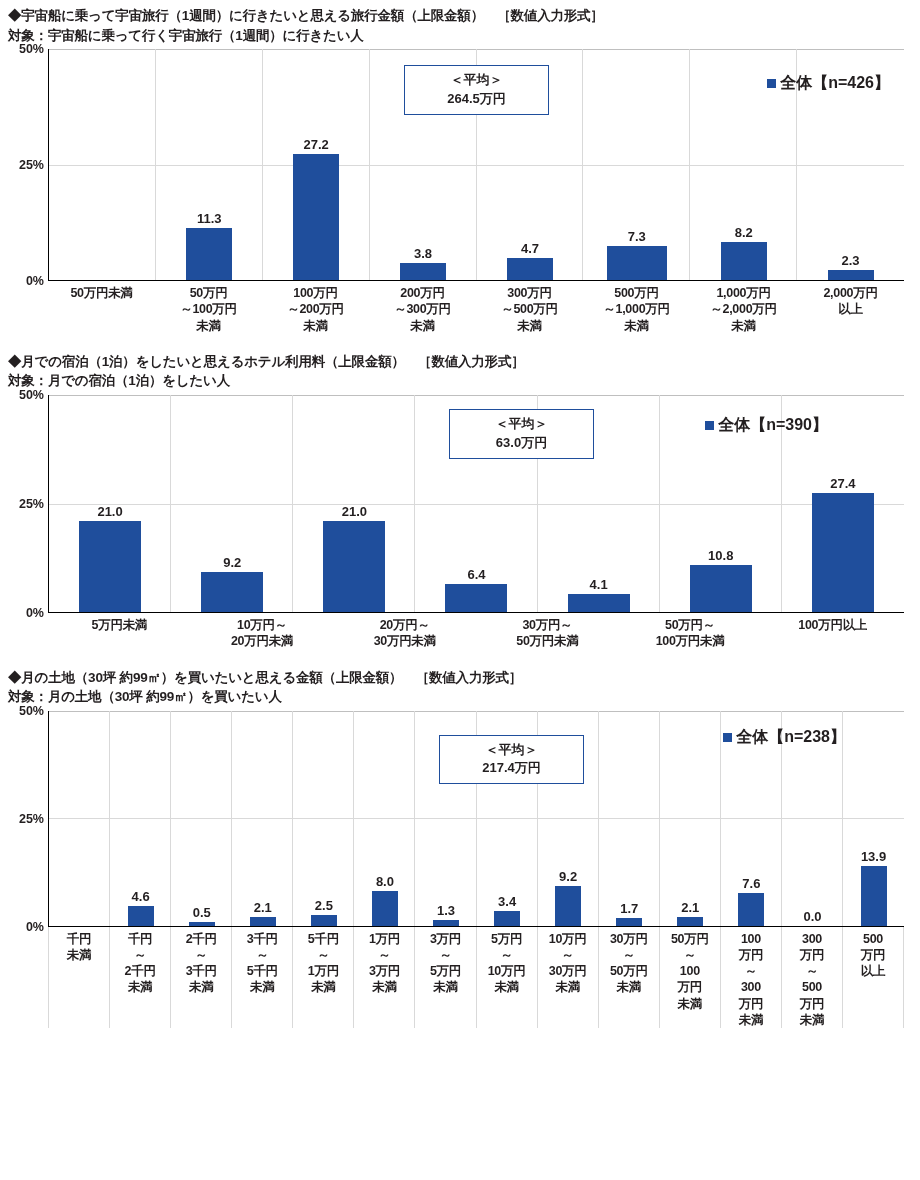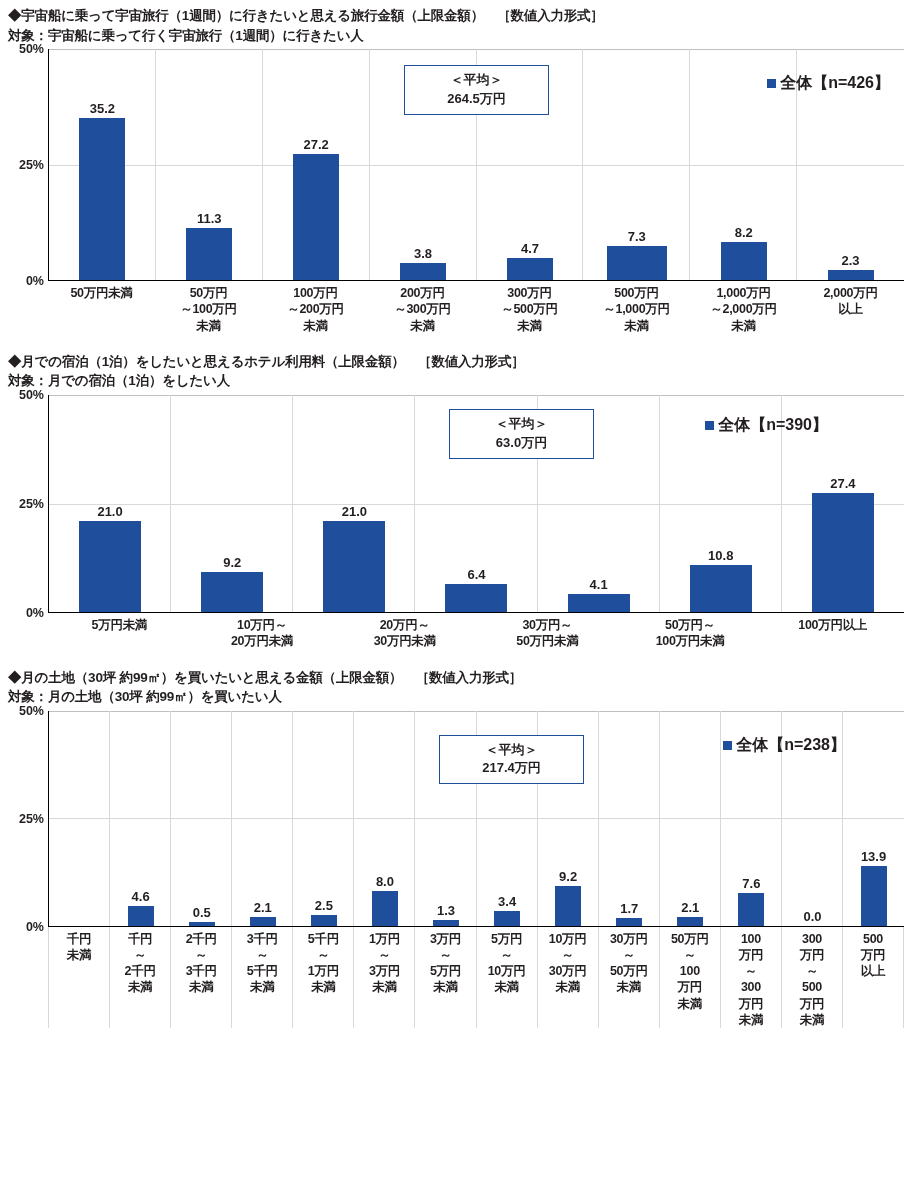--- a/index.html
+++ b/index.html
@@ -167,23 +167,20 @@
           <div class="tick" style="top:50%;">25%</div>
           <div class="tick" style="top:100%;">0%</div>
         </div>
         <div class="plot">
           <div class="gridline top" style="top:0;"></div>
           <div class="gridline" style="top:50%;"></div>
 
           <div class="bars">
             <div class="bar-cell">
                 <div class="sep"></div>
-              <div class="bar" style="width:46px;height:70.4%;">
-                <span class="bar-label">35.2</span>
-              </div>
             </div>
             <div class="bar-cell">
                 <div class="sep"></div>
               <div class="bar" style="width:46px;height:22.6%;">
                 <span class="bar-label">11.3</span>
               </div>
             </div>
             <div class="bar-cell">
                 <div class="sep"></div>
               <div class="bar" style="width:46px;height:54.4%;">
@@ -441,21 +438,21 @@
                 <span class="bar-label">13.9</span>
               </div>
             </div>
           </div>
 
           <div class="avg-box" style="left:390px;top:24px;width:145px;">
             <div>＜平均＞</div>
             <div>217.4万円</div>
           </div>
 
-          <div class="legend" style="right:58px;top:24px;">
+          <div class="legend" style="right:58px;top:16px;">
             <span class="swatch"></span>
             <span>全体【n=238】</span>
           </div>
         </div>
       </div>
 
       <div class="xlabels">
         <div class="xcell bordered">千円
 未満</div>
         <div class="xcell bordered">千円

